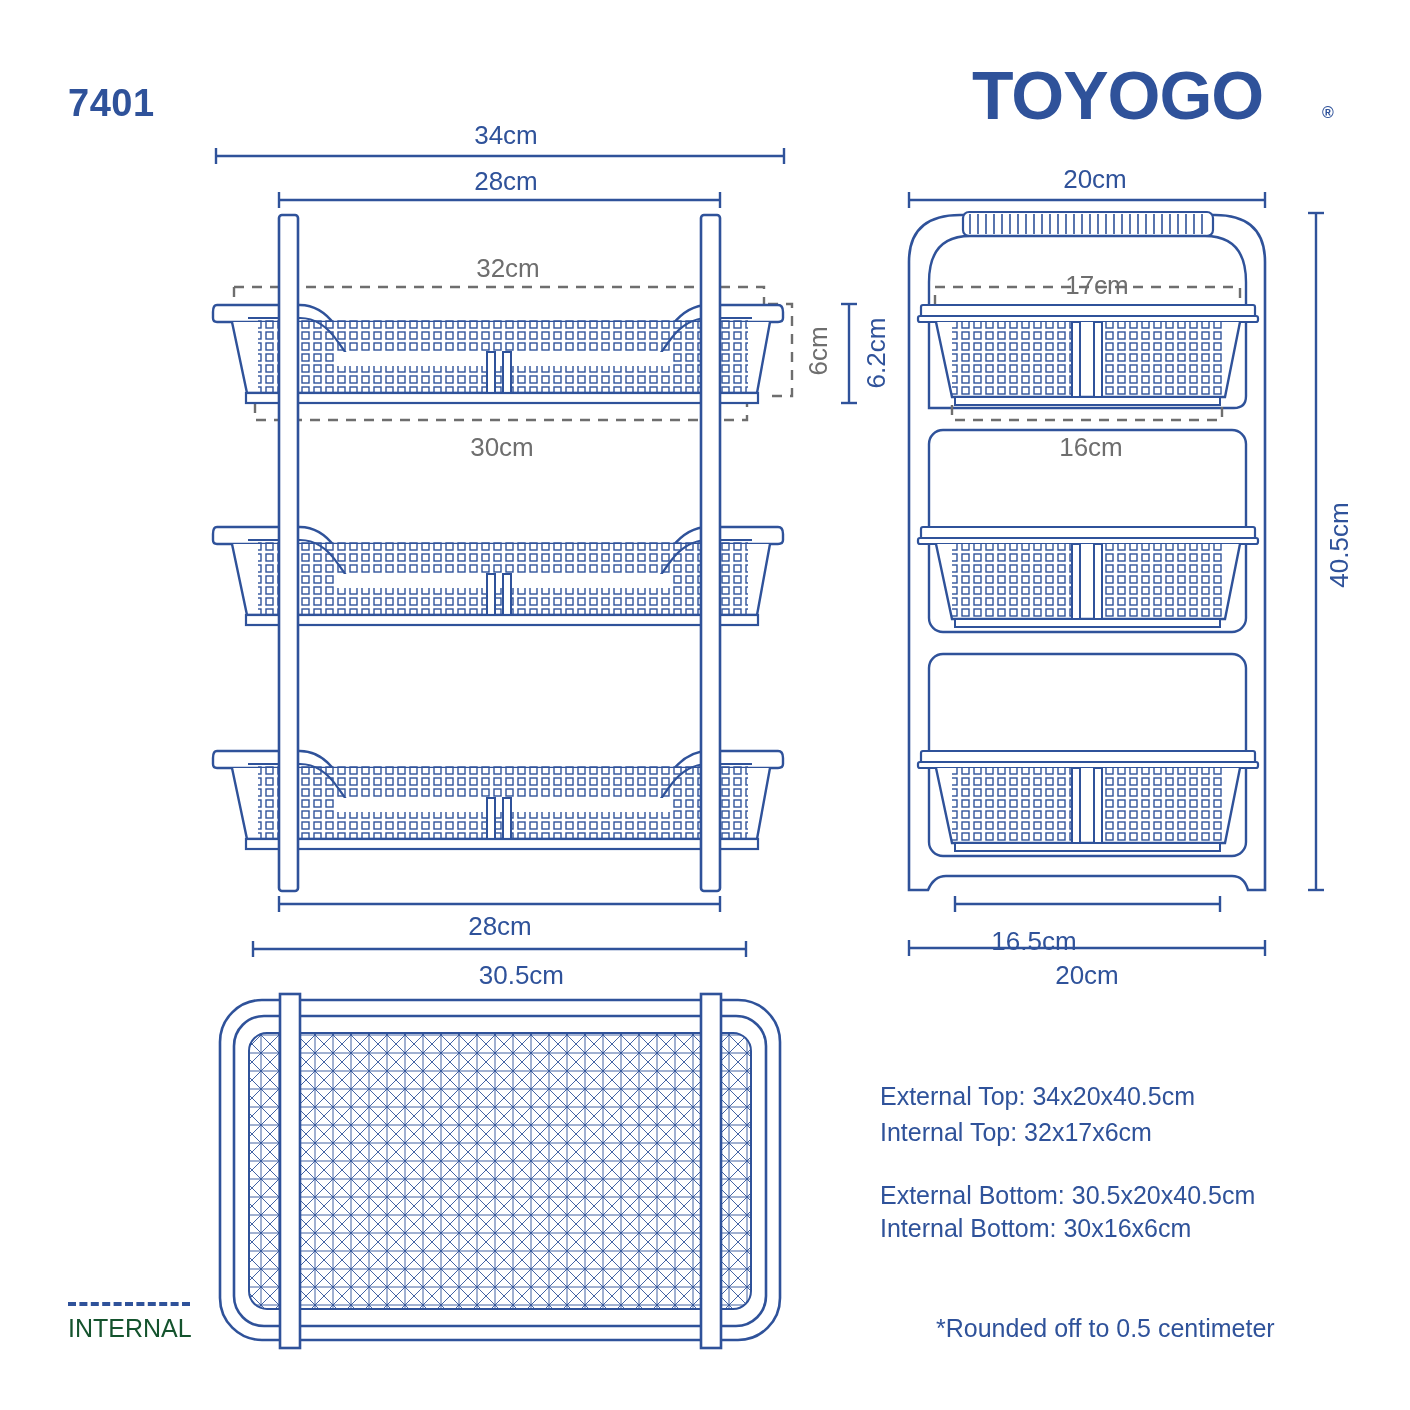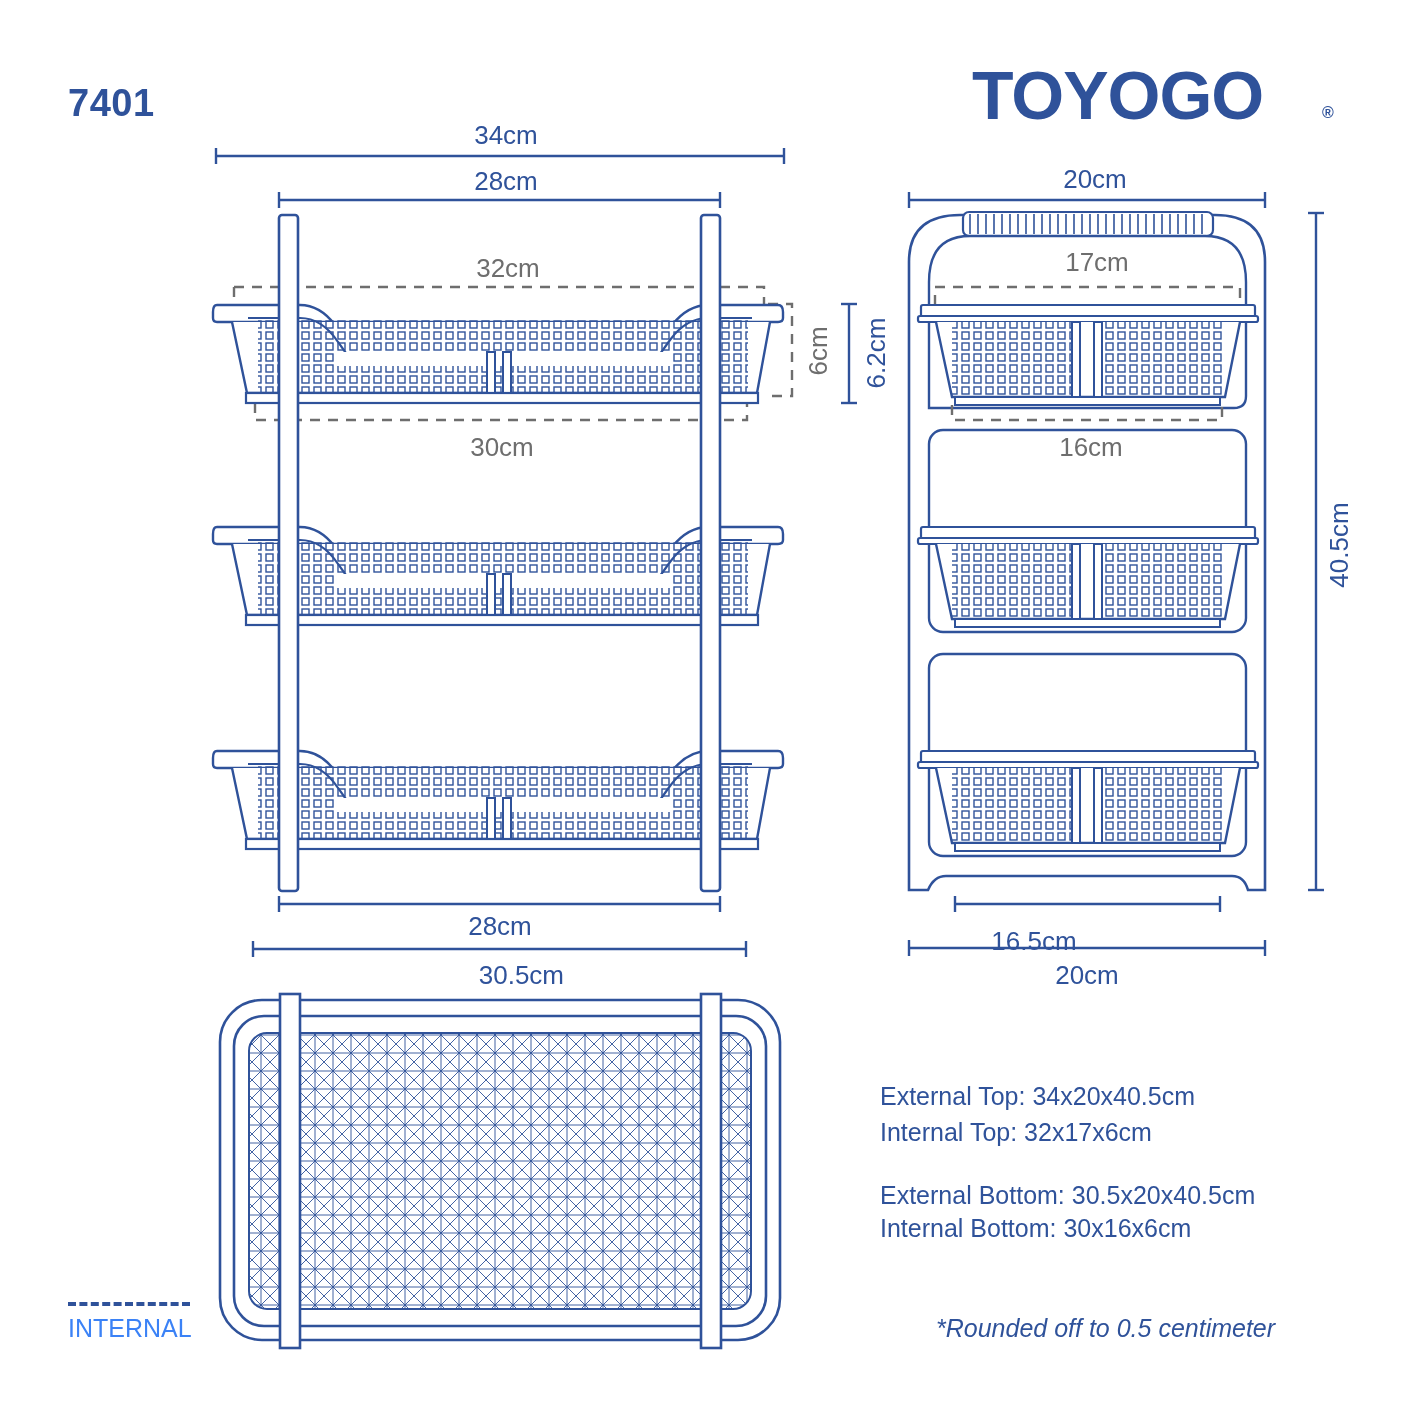--- a/index.html
+++ b/index.html
@@ -4,23 +4,23 @@
 <style>
   html,body{margin:0;padding:0;background:#ffffff;}
   body{width:1410px;height:1410px;position:relative;overflow:hidden;font-family:"Liberation Sans","DejaVu Sans",sans-serif;}
   .abs{position:absolute;}
   .model{left:68px;top:82px;font-size:38px;font-weight:bold;color:#2f529a;letter-spacing:0.5px;}
   .brand{left:972px;top:56px;font-size:68px;font-weight:bold;color:#2f529a;letter-spacing:-1px;}
   .reg{left:1322px;top:104px;font-size:16px;color:#2f529a;font-weight:bold;}
   .lbl{font-size:26px;color:#2f529a;text-align:center;white-space:nowrap;}
   .lbl-int{font-size:26px;color:#6e6e6e;text-align:center;white-space:nowrap;}
   .spec{left:880px;font-size:25px;color:#2f529a;white-space:nowrap;}
-  .note{left:936px;top:1314px;font-size:25px;color:#2f529a;font-style:italic;white-space:nowrap;}
+  .note{left:936px;top:1314px;font-size:25px;color:#2f529a;white-space:nowrap;}
   .legend-line{left:68px;top:1302px;width:122px;height:0;border-top:4px dashed #2f529a;}
-  .legend-lbl{left:68px;top:1314px;font-size:25px;color:#3b82f6;}
+  .legend-lbl{left:68px;top:1314px;font-size:25px;color:#14532d;}
   svg{position:absolute;left:0;top:0;}
   .vert{transform:rotate(-90deg);transform-origin:center center;}
 </style>
 </head>
 <body>
 
 <div class="abs model">7401</div>
 <div class="abs brand">TOYOGO</div>
 <div class="abs reg">®</div>
 
@@ -174,21 +174,21 @@
 <div class="abs lbl" style="left:456px;top:120px;width:100px;">34cm</div>
 <div class="abs lbl" style="left:456px;top:166px;width:100px;">28cm</div>
 <div class="abs lbl-int" style="left:458px;top:253px;width:100px;">32cm</div>
 <div class="abs lbl-int" style="left:452px;top:432px;width:100px;">30cm</div>
 <div class="abs lbl-int vert" style="left:778px;top:336px;width:80px;height:30px;">6cm</div>
 <div class="abs lbl vert" style="left:826px;top:338px;width:100px;height:30px;">6.2cm</div>
 <div class="abs lbl" style="left:450px;top:911px;width:100px;">28cm</div>
 <div class="abs lbl" style="left:444px;top:960px;width:120px;text-align:right;">30.5cm</div>
 
 <div class="abs lbl" style="left:1045px;top:164px;width:100px;">20cm</div>
-<div class="abs lbl-int" style="left:1047px;top:247px;width:100px;">17cm</div>
+<div class="abs lbl-int" style="left:1047px;top:270px;width:100px;">17cm</div>
 <div class="abs lbl-int" style="left:1041px;top:432px;width:100px;">16cm</div>
 <div class="abs lbl vert" style="left:1284px;top:530px;width:110px;height:30px;">40.5cm</div>
 <div class="abs lbl" style="left:974px;top:910px;width:120px;margin-top:16px;">16.5cm</div>
 <div class="abs lbl" style="left:1037px;top:960px;width:100px;">20cm</div>
 
 <div class="abs legend-line"></div>
 <div class="abs legend-lbl">INTERNAL</div>
 
 <div class="abs spec" style="top:1082px;">
   <span>External Top:</span>

